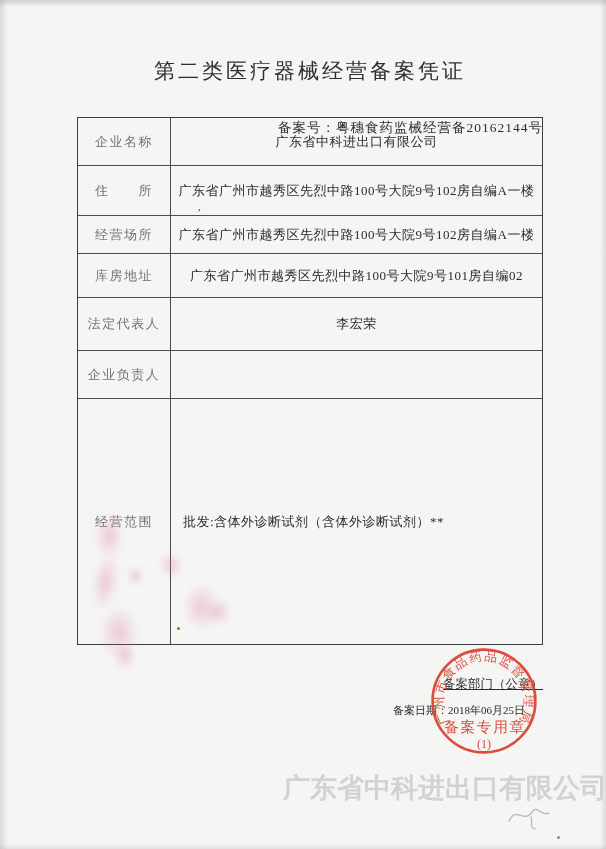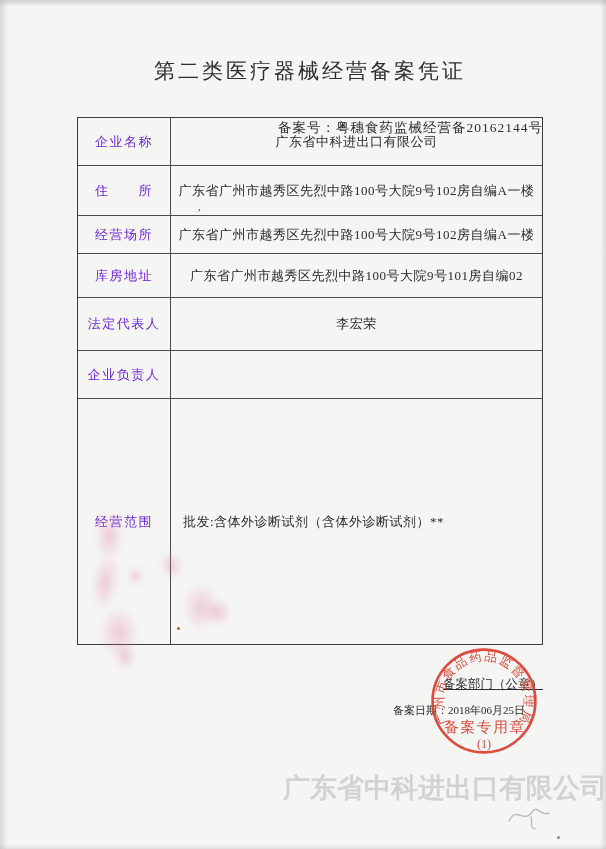--- a/index.html
+++ b/index.html
@@ -41,21 +41,21 @@
     border:1px solid #3c3c3c;
     display:flex; flex-direction:column;
   }
   .trow { display:flex; border-bottom:1px solid #4a4a4a; }
   .trow:last-child { border-bottom:none; flex:1; }
   .h0{height:48px}.h1{height:50px}.h2{height:38px}.h3{height:44px}
   .h4{height:48px}.h5{height:53px}.h6{height:48px}
   .tlabel {
     width:93px; border-right:1px solid #4a4a4a;
     display:flex; align-items:center; justify-content:center;
-    font-size:13px; letter-spacing:1.5px; color:#6d28d9; white-space:nowrap;
+    font-size:13px; letter-spacing:1.5px; color:#737373; white-space:nowrap;
   }
   .tvalue {
     flex:1; display:flex; align-items:center; justify-content:center;
     font-size:13px; color:#2b2b2b; letter-spacing:.5px;
     padding:0 6px; text-align:center;
   }
   .tvalue.left { justify-content:flex-start; text-align:left; padding-left:12px; padding-right:24px; }
 
   .dept-line {
     position:absolute; top:676px; left:443px;

